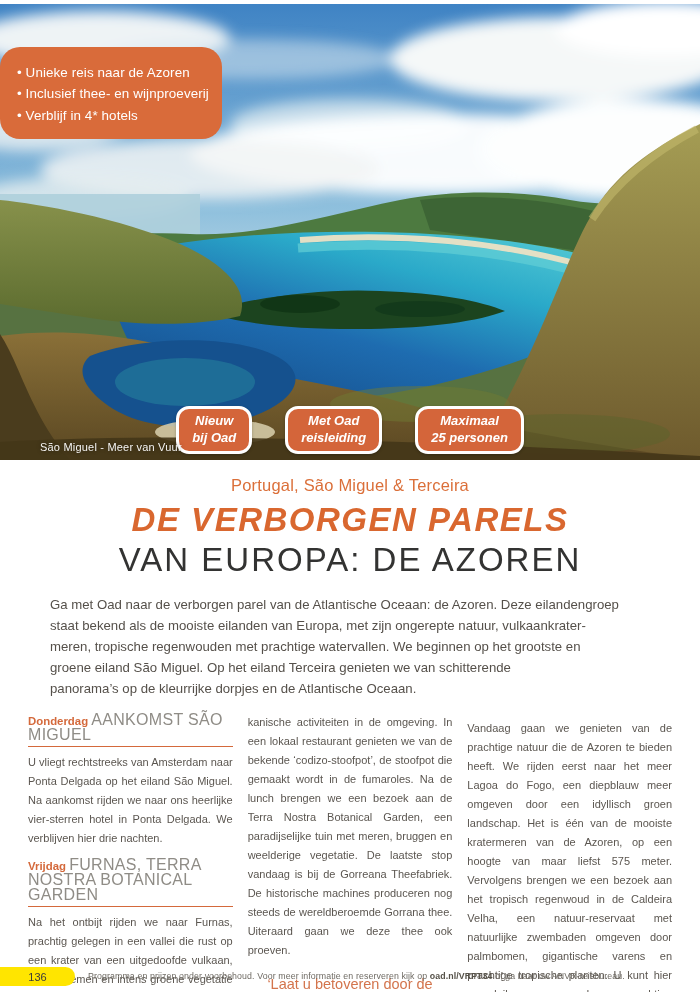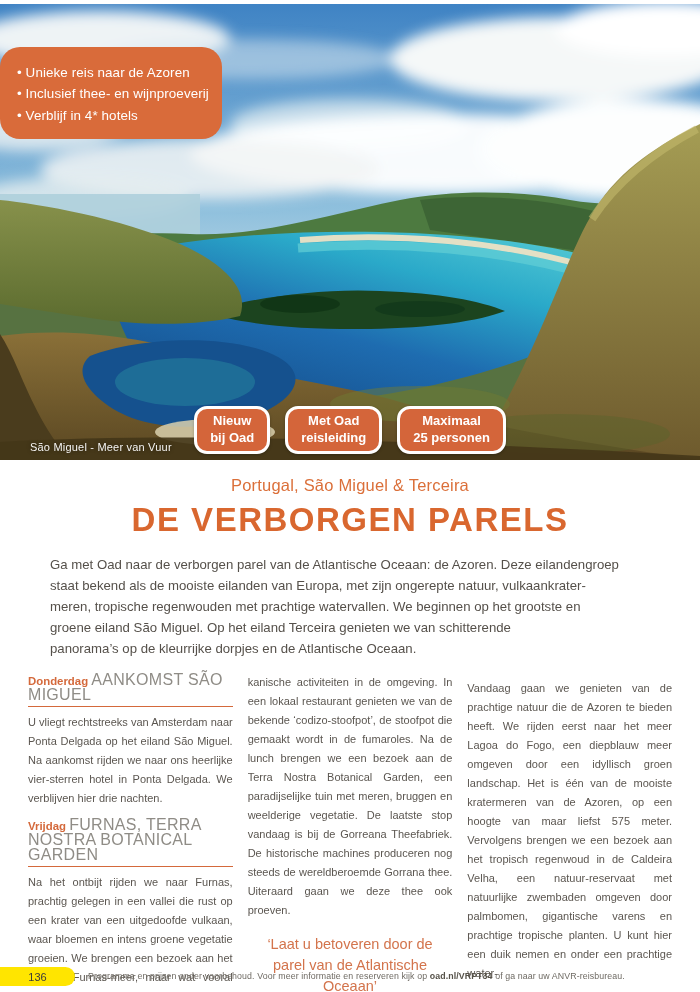--- a/index.html
+++ b/index.html
@@ -15,37 +15,37 @@
 
   .info-badge {
     position:absolute; left:0; top:43px; width:222px; min-height:79px;
     background:#d96b3a; border-radius:20px; padding:15px 12px 13px 17px;
     color:#ffffff; font-size:13.4px; line-height:1.6; letter-spacing:.1px;
   }
   .info-badge .itm { white-space:nowrap; }
 
   .bottom-badges {
     position:absolute; left:0; right:0; top:402px;
-    display:flex; justify-content:center; gap:15px;
+    display:flex; justify-content:center; gap:33px;font-style:italic;
   }
   .pill-badge {
     background:#d4653a; border:3px solid #ffffff; border-radius:13px;
     color:#ffffff; font-weight:bold; font-size:13px; line-height:1.3;
     text-align:center; padding:4px 13px; white-space:pre-line;
     box-shadow:0 1px 3px rgba(0,0,0,.25);
   }
   .photo-caption {
-    position:absolute; left:30px; bottom:7px; color:rgba(255,255,255,.95);
+    position:absolute; left:40px; bottom:7px; color:rgba(255,255,255,.95);
     font-size:11px; letter-spacing:.2px; text-shadow:0 0 4px rgba(0,0,0,.45);
   }
 
   
   .kicker { margin-top:16px; text-align:center; color:#db6f39; font-size:16.5px; letter-spacing:.2px; }
   .title-1 { margin-top:6px; text-align:center; color:#d9672f; font-weight:bold;
-             font-size:33px; letter-spacing:1.5px; line-height:38px; }
+             font-size:33px; letter-spacing:1.5px; line-height:38px;font-style:italic; }
   .title-2 { margin-top:2px; text-align:center; color:#333332; font-weight:normal;
              font-size:33px; letter-spacing:2px; line-height:38px; }
 
   .intro {
     margin:15px auto 0; width:600px; text-align:left; white-space:pre-line;
     color:#55504a; font-size:13.2px; line-height:21px;
   }
 
   
   .columns { display:flex; gap:15px; padding:0 28px; margin-top:14px; }
@@ -170,20 +170,21 @@
 reisleiding</div>
       <div class="pill-badge">Maximaal
 25 personen</div>
     </div>
 
     <div class="photo-caption">São Miguel - Meer van Vuur</div>
   </div>
 
   <div class="kicker">Portugal, São Miguel &amp; Terceira</div>
   <div class="title-1">DE VERBORGEN PARELS</div>
+  <div class="title-2">VAN EUROPA: DE AZOREN</div>
 
   <div class="intro">Ga met Oad naar de verborgen parel van de Atlantische Oceaan: de Azoren. Deze eilandengroep
 staat bekend als de mooiste eilanden van Europa, met zijn ongerepte natuur, vulkaankrater-
 meren, tropische regenwouden met prachtige watervallen. We beginnen op het grootste en
 groene eiland São Miguel. Op het eiland Terceira genieten we van schitterende
 panorama’s op de kleurrijke dorpjes en de Atlantische Oceaan.</div>
 
   <div class="columns">
 
     <div class="col">

